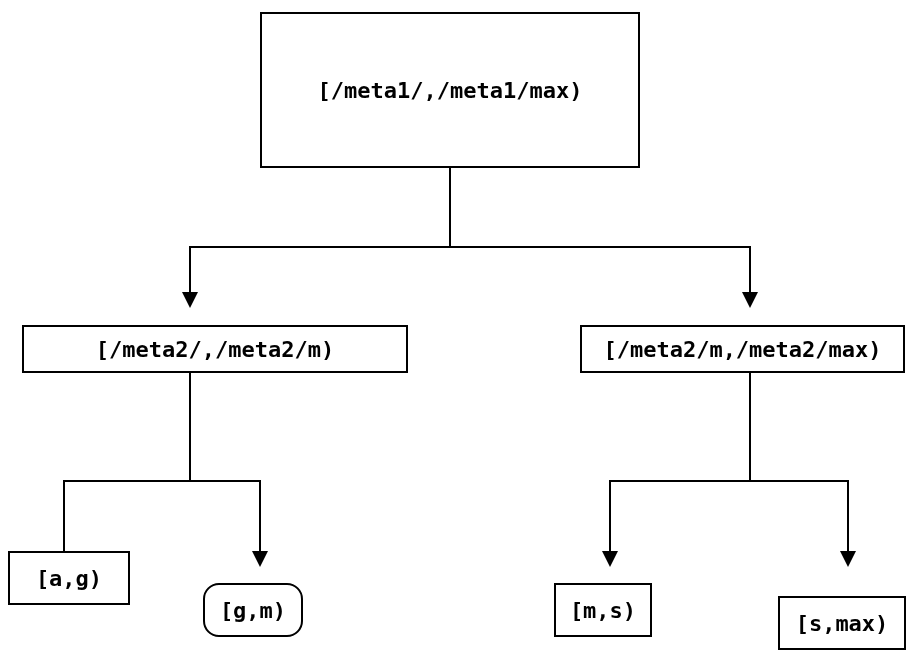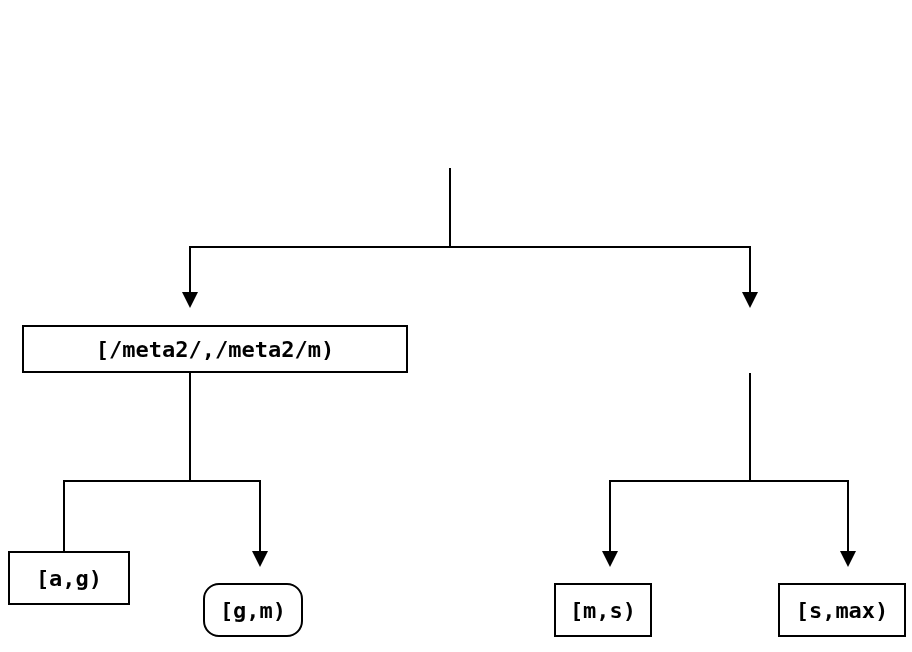--- a/index.html
+++ b/index.html
@@ -34,21 +34,21 @@
     font-size: 22px;
     color: #000000;
     white-space: nowrap;
   }
   .node-root   { left: 260px; top: 12px;  width: 380px; height: 156px; }
   .node-l2a    { left: 22px;  top: 325px; width: 386px; height: 48px;  }
   .node-l2b    { left: 580px; top: 325px; width: 325px; height: 48px;  }
   .node-leaf1  { left: 8px;   top: 551px; width: 122px; height: 54px;  }
   .node-leaf2  { left: 203px; top: 583px; width: 100px; height: 54px; border-radius: 16px;  }
   .node-leaf3  { left: 554px; top: 583px; width: 98px;  height: 54px;  }
-  .node-leaf4  { left: 778px; top: 583px; width: 128px; height: 54px;  }
+  .node-leaf4  { left: 778px; top: 596px; width: 128px; height: 54px;  }
 </style>
 </head>
 <body>
 
 <div class="canvas">
 
   <svg class="edges" width="912" height="652" viewBox="0 0 912 652" xmlns="http://www.w3.org/2000/svg">
 
     <path d="M450 168 L450 247" stroke="#000000" stroke-width="2" fill="none"></path>
     <path d="M190 247 L750 247" stroke="#000000" stroke-width="2" fill="none"></path>
@@ -65,25 +65,31 @@
     <path d="M252 551 L268 551 L260 567 Z" fill="#000000"></path>
 
     <path d="M750 373 L750 481" stroke="#000000" stroke-width="2" fill="none"></path>
     <path d="M610 481 L848 481" stroke="#000000" stroke-width="2" fill="none"></path>
     <path d="M610 480 L610 552" stroke="#000000" stroke-width="2" fill="none"></path>
     <path d="M848 480 L848 552" stroke="#000000" stroke-width="2" fill="none"></path>
     <path d="M602 551 L618 551 L610 567 Z" fill="#000000"></path>
     <path d="M840 551 L856 551 L848 567 Z" fill="#000000"></path>
   </svg>
 
+  <div class="node node-root">
+    <span>[/meta1/,/meta1/max)</span>
+  </div>
 
   <div class="node node-l2a">
     <span>[/meta2/,/meta2/m)</span>
   </div>
 
+  <div class="node node-l2b">
+    <span>[/meta2/m,/meta2/max)</span>
+  </div>
 
   <div class="node node-leaf1">
     <span>[a,g)</span>
   </div>
 
   <div class="node node-leaf2">
     <span>[g,m)</span>
   </div>
 
   <div class="node node-leaf3">

